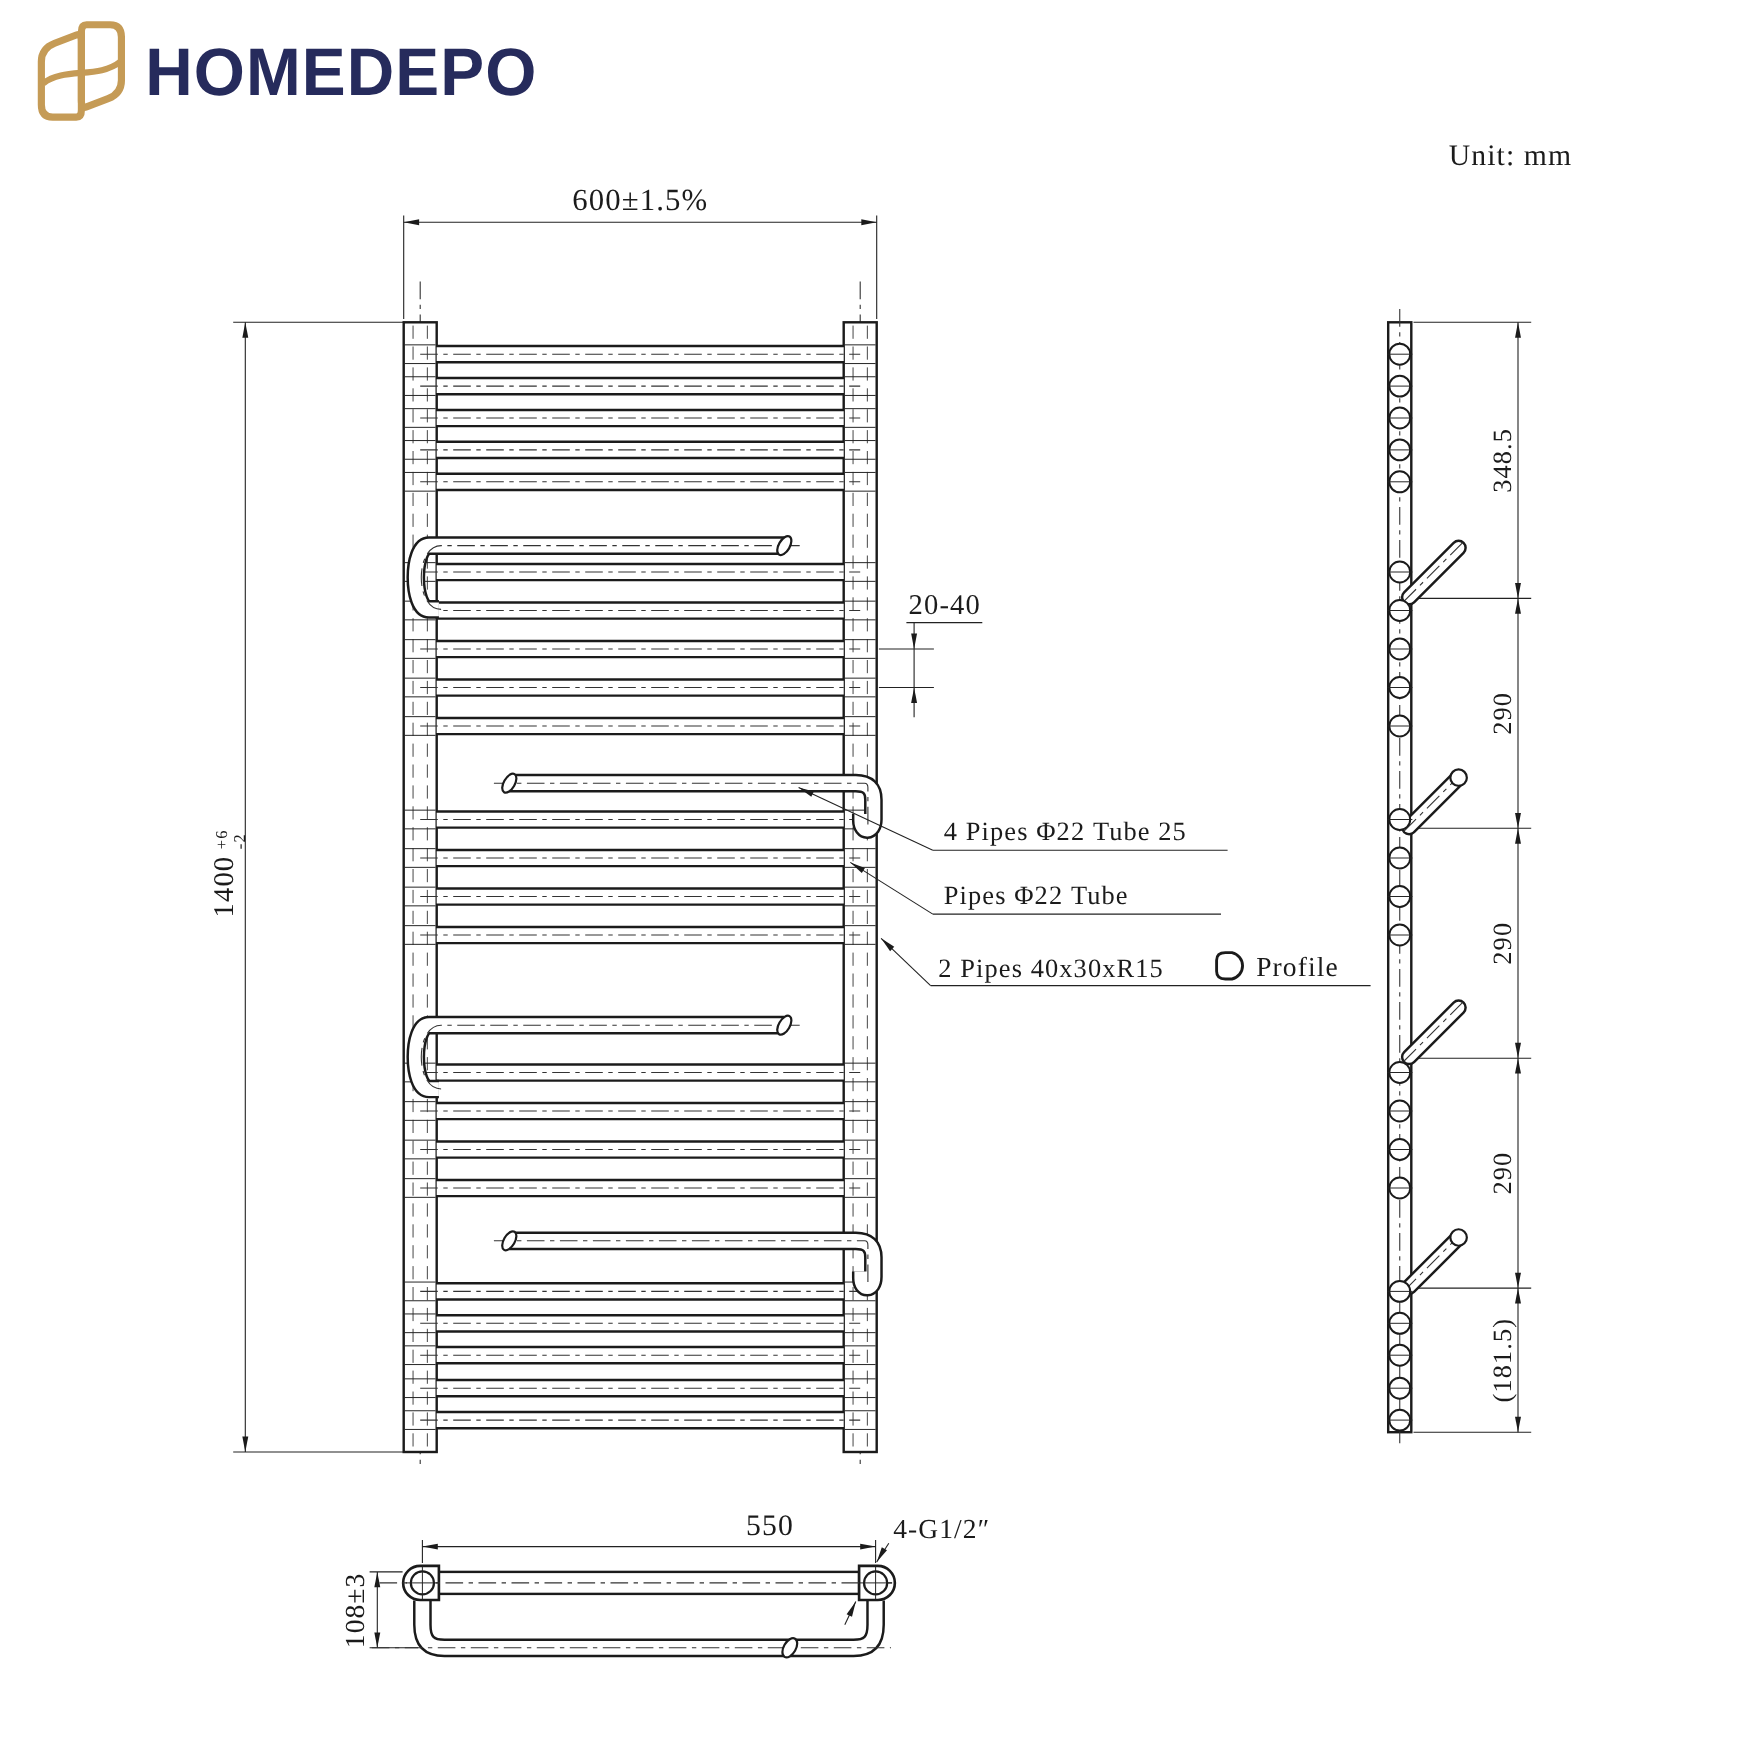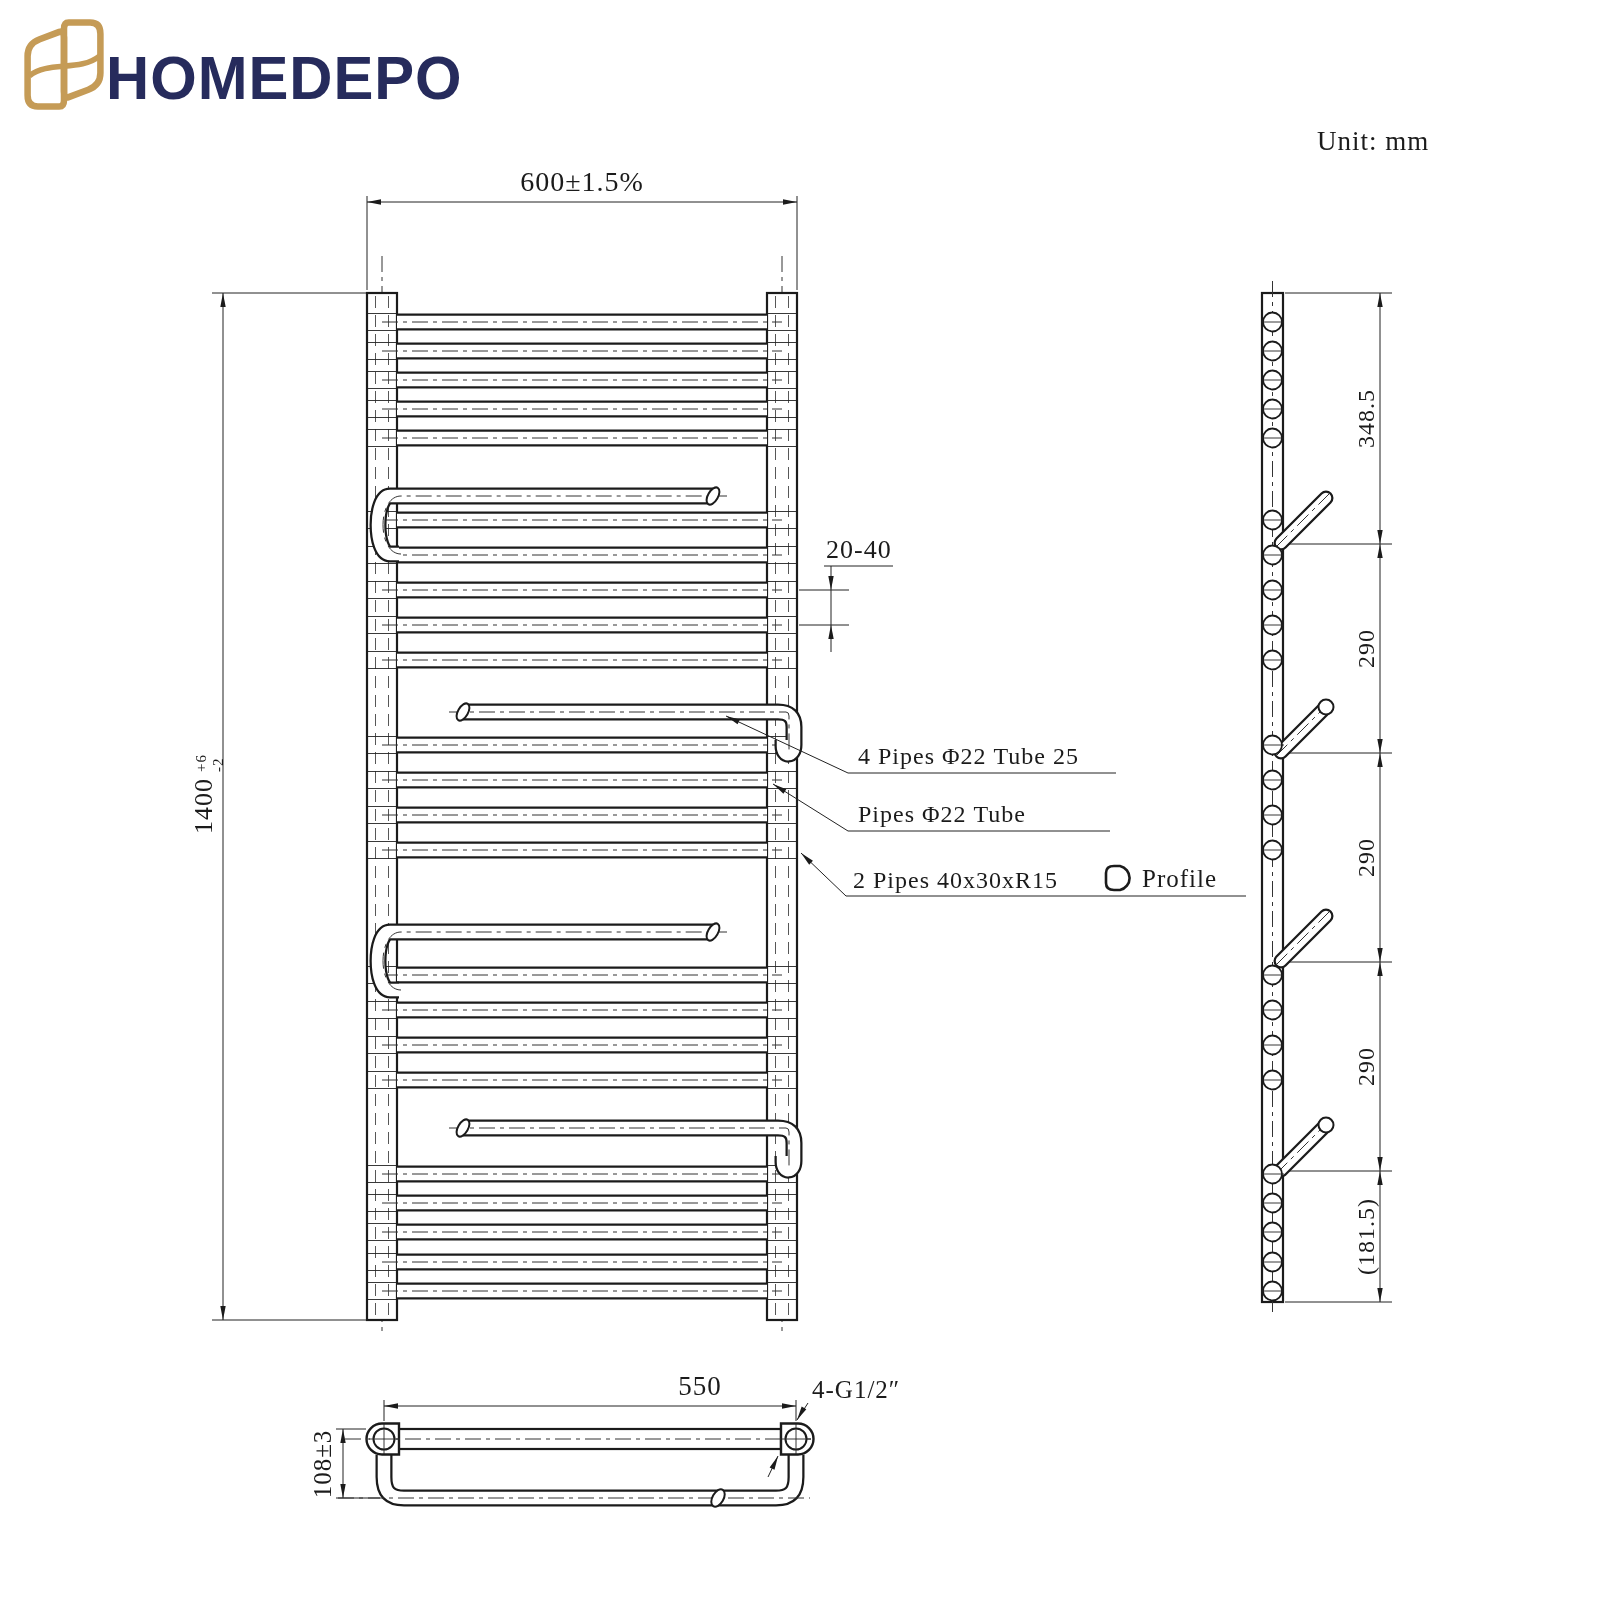--- a/index.html
+++ b/index.html
@@ -1,17 +1,17 @@
 <!DOCTYPE html>
 <html><head>
 <meta charset="utf-8">
 <style>
   html,body{margin:0;padding:0;background:#fff;}
   body{width:1600px;height:1600px;position:relative;overflow:hidden;}
-  .logo{position:absolute;left:22px;top:16px;display:flex;align-items:flex-end;}
+  .logo{position:absolute;left:32px;top:16px;display:flex;align-items:center;gap:16px;}
   .logo-word{font-family:"Liberation Sans",sans-serif;font-weight:bold;font-size:61px;
              color:#262b5c;letter-spacing:1px;transform:scaleX(.98);transform-origin:left center;}
   #cad{position:absolute;left:0;top:0;}
   .t{font-family:"Liberation Serif",serif;fill:#1b1b1b;letter-spacing:1px;}
 </style>
 </head>
 <body>
 
 <div class="logo">
   <svg width="84" height="97" viewBox="0 0 90 100">

